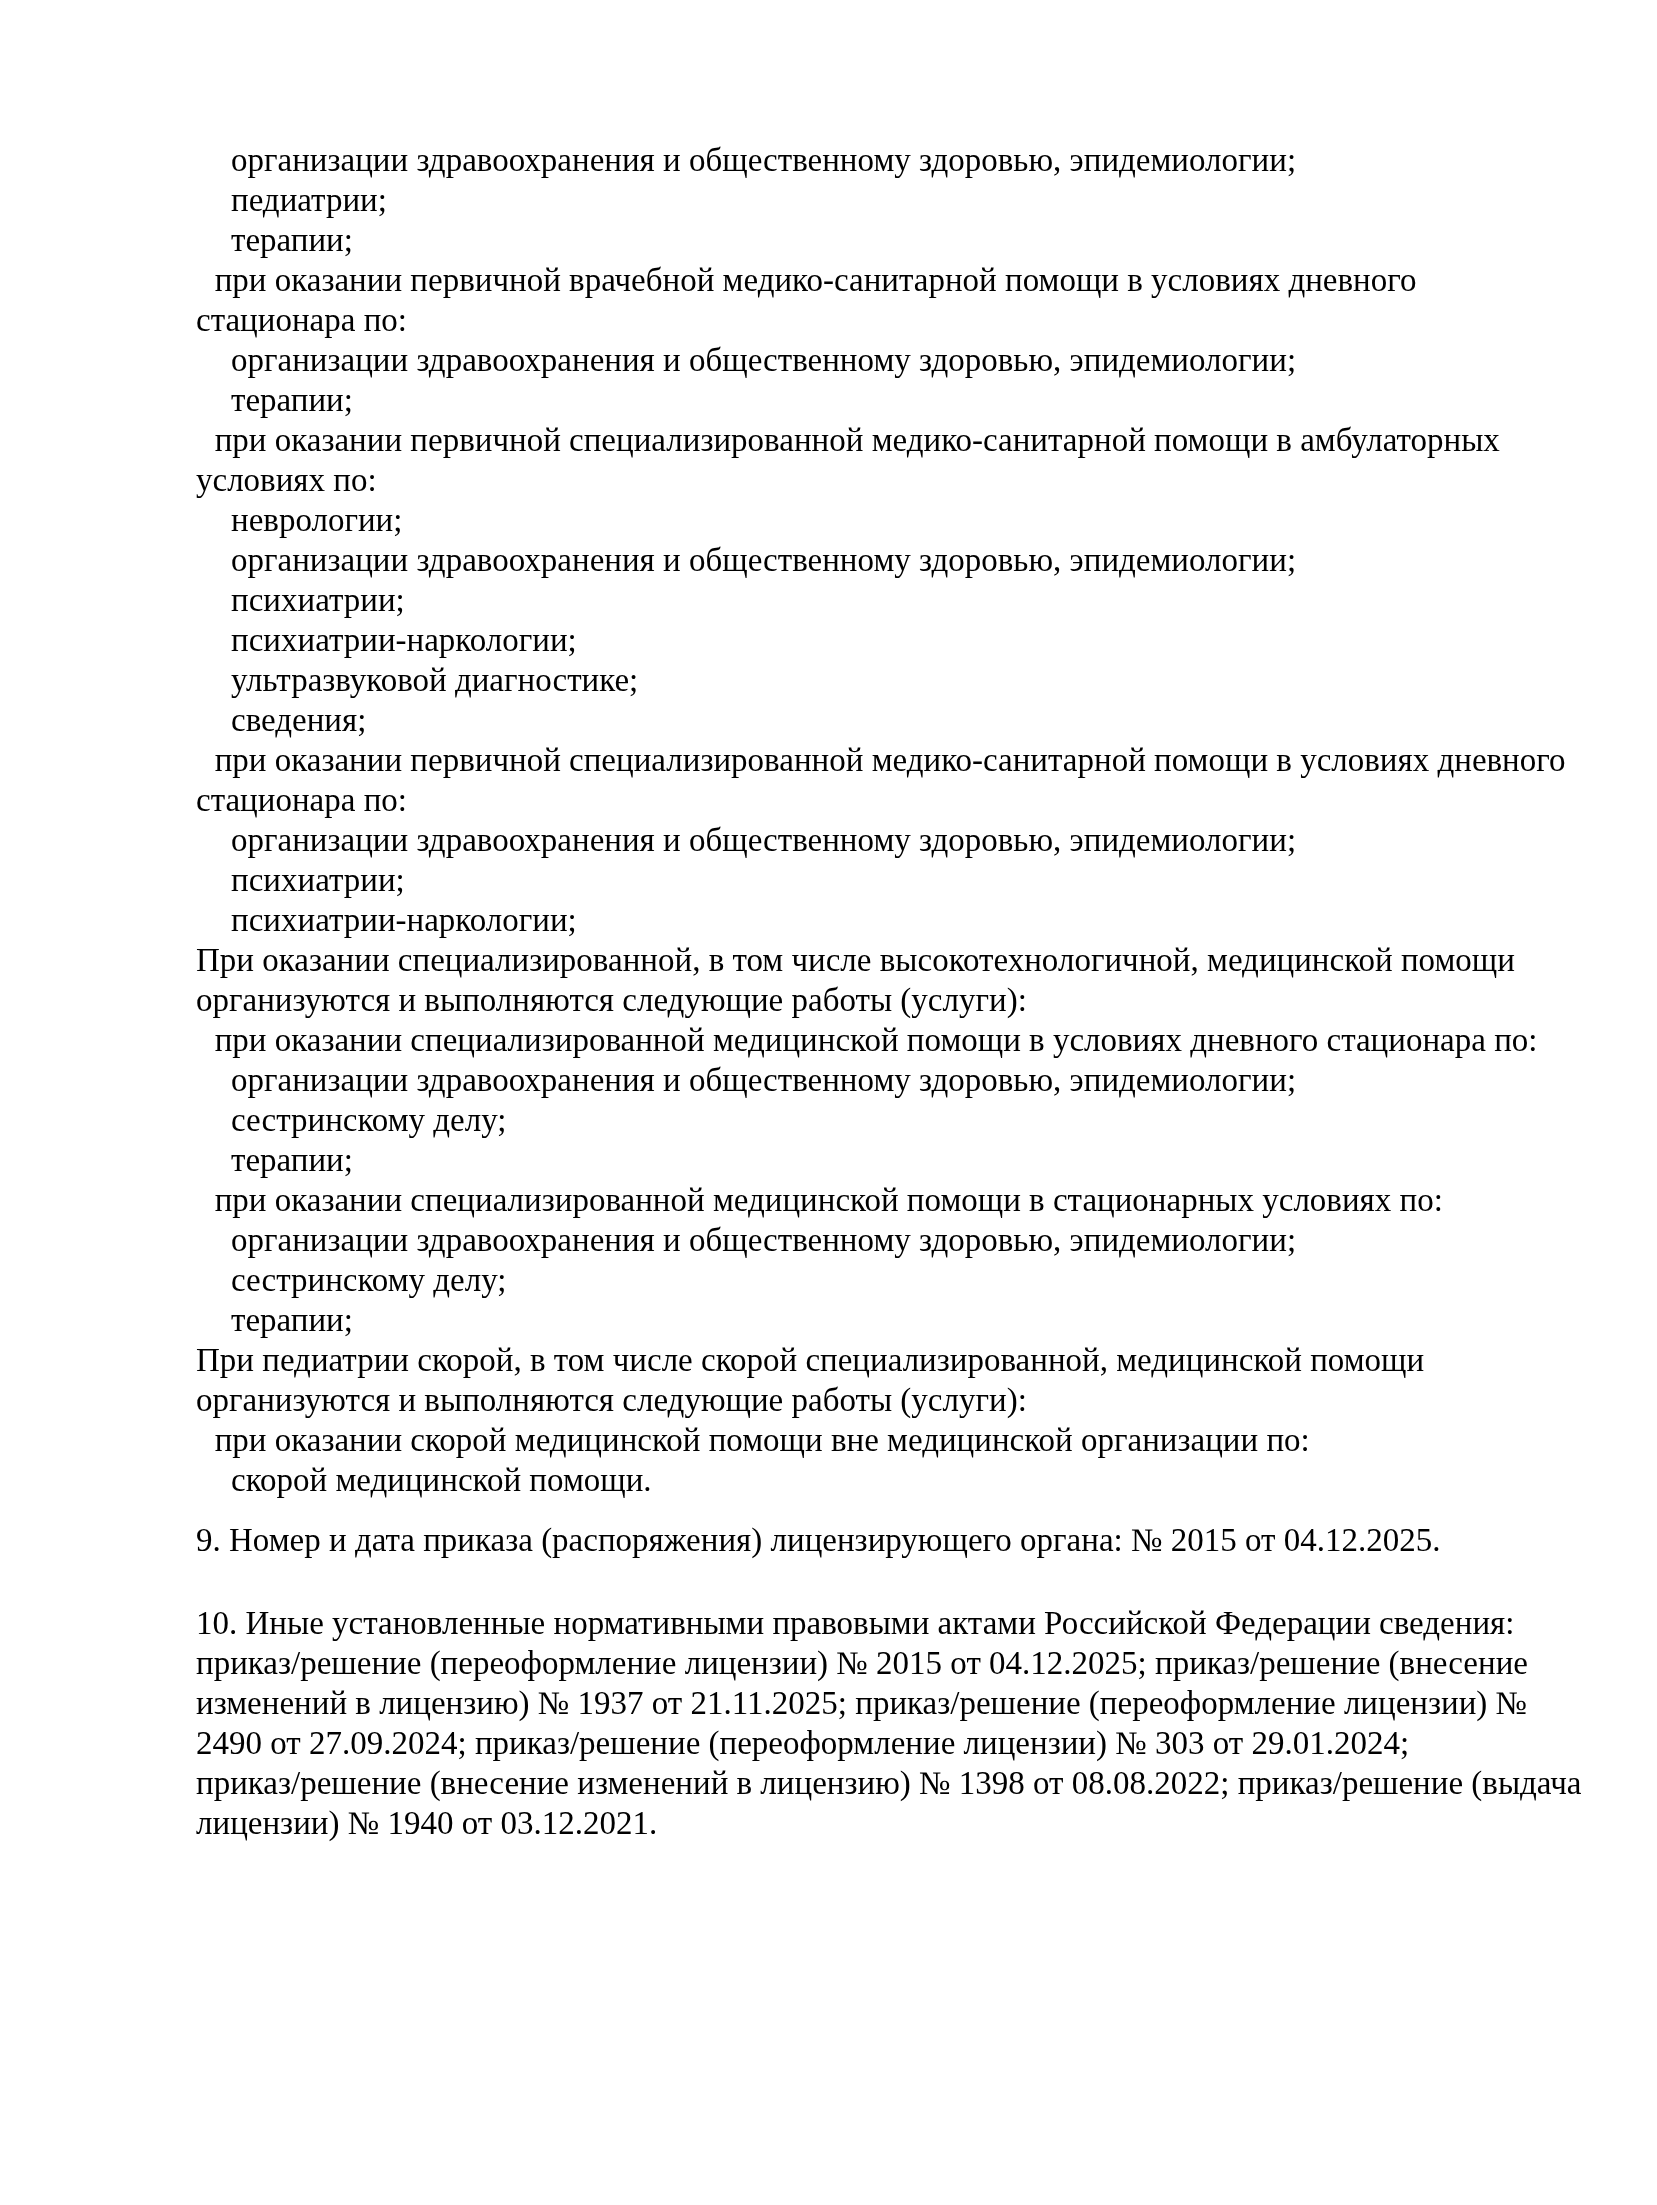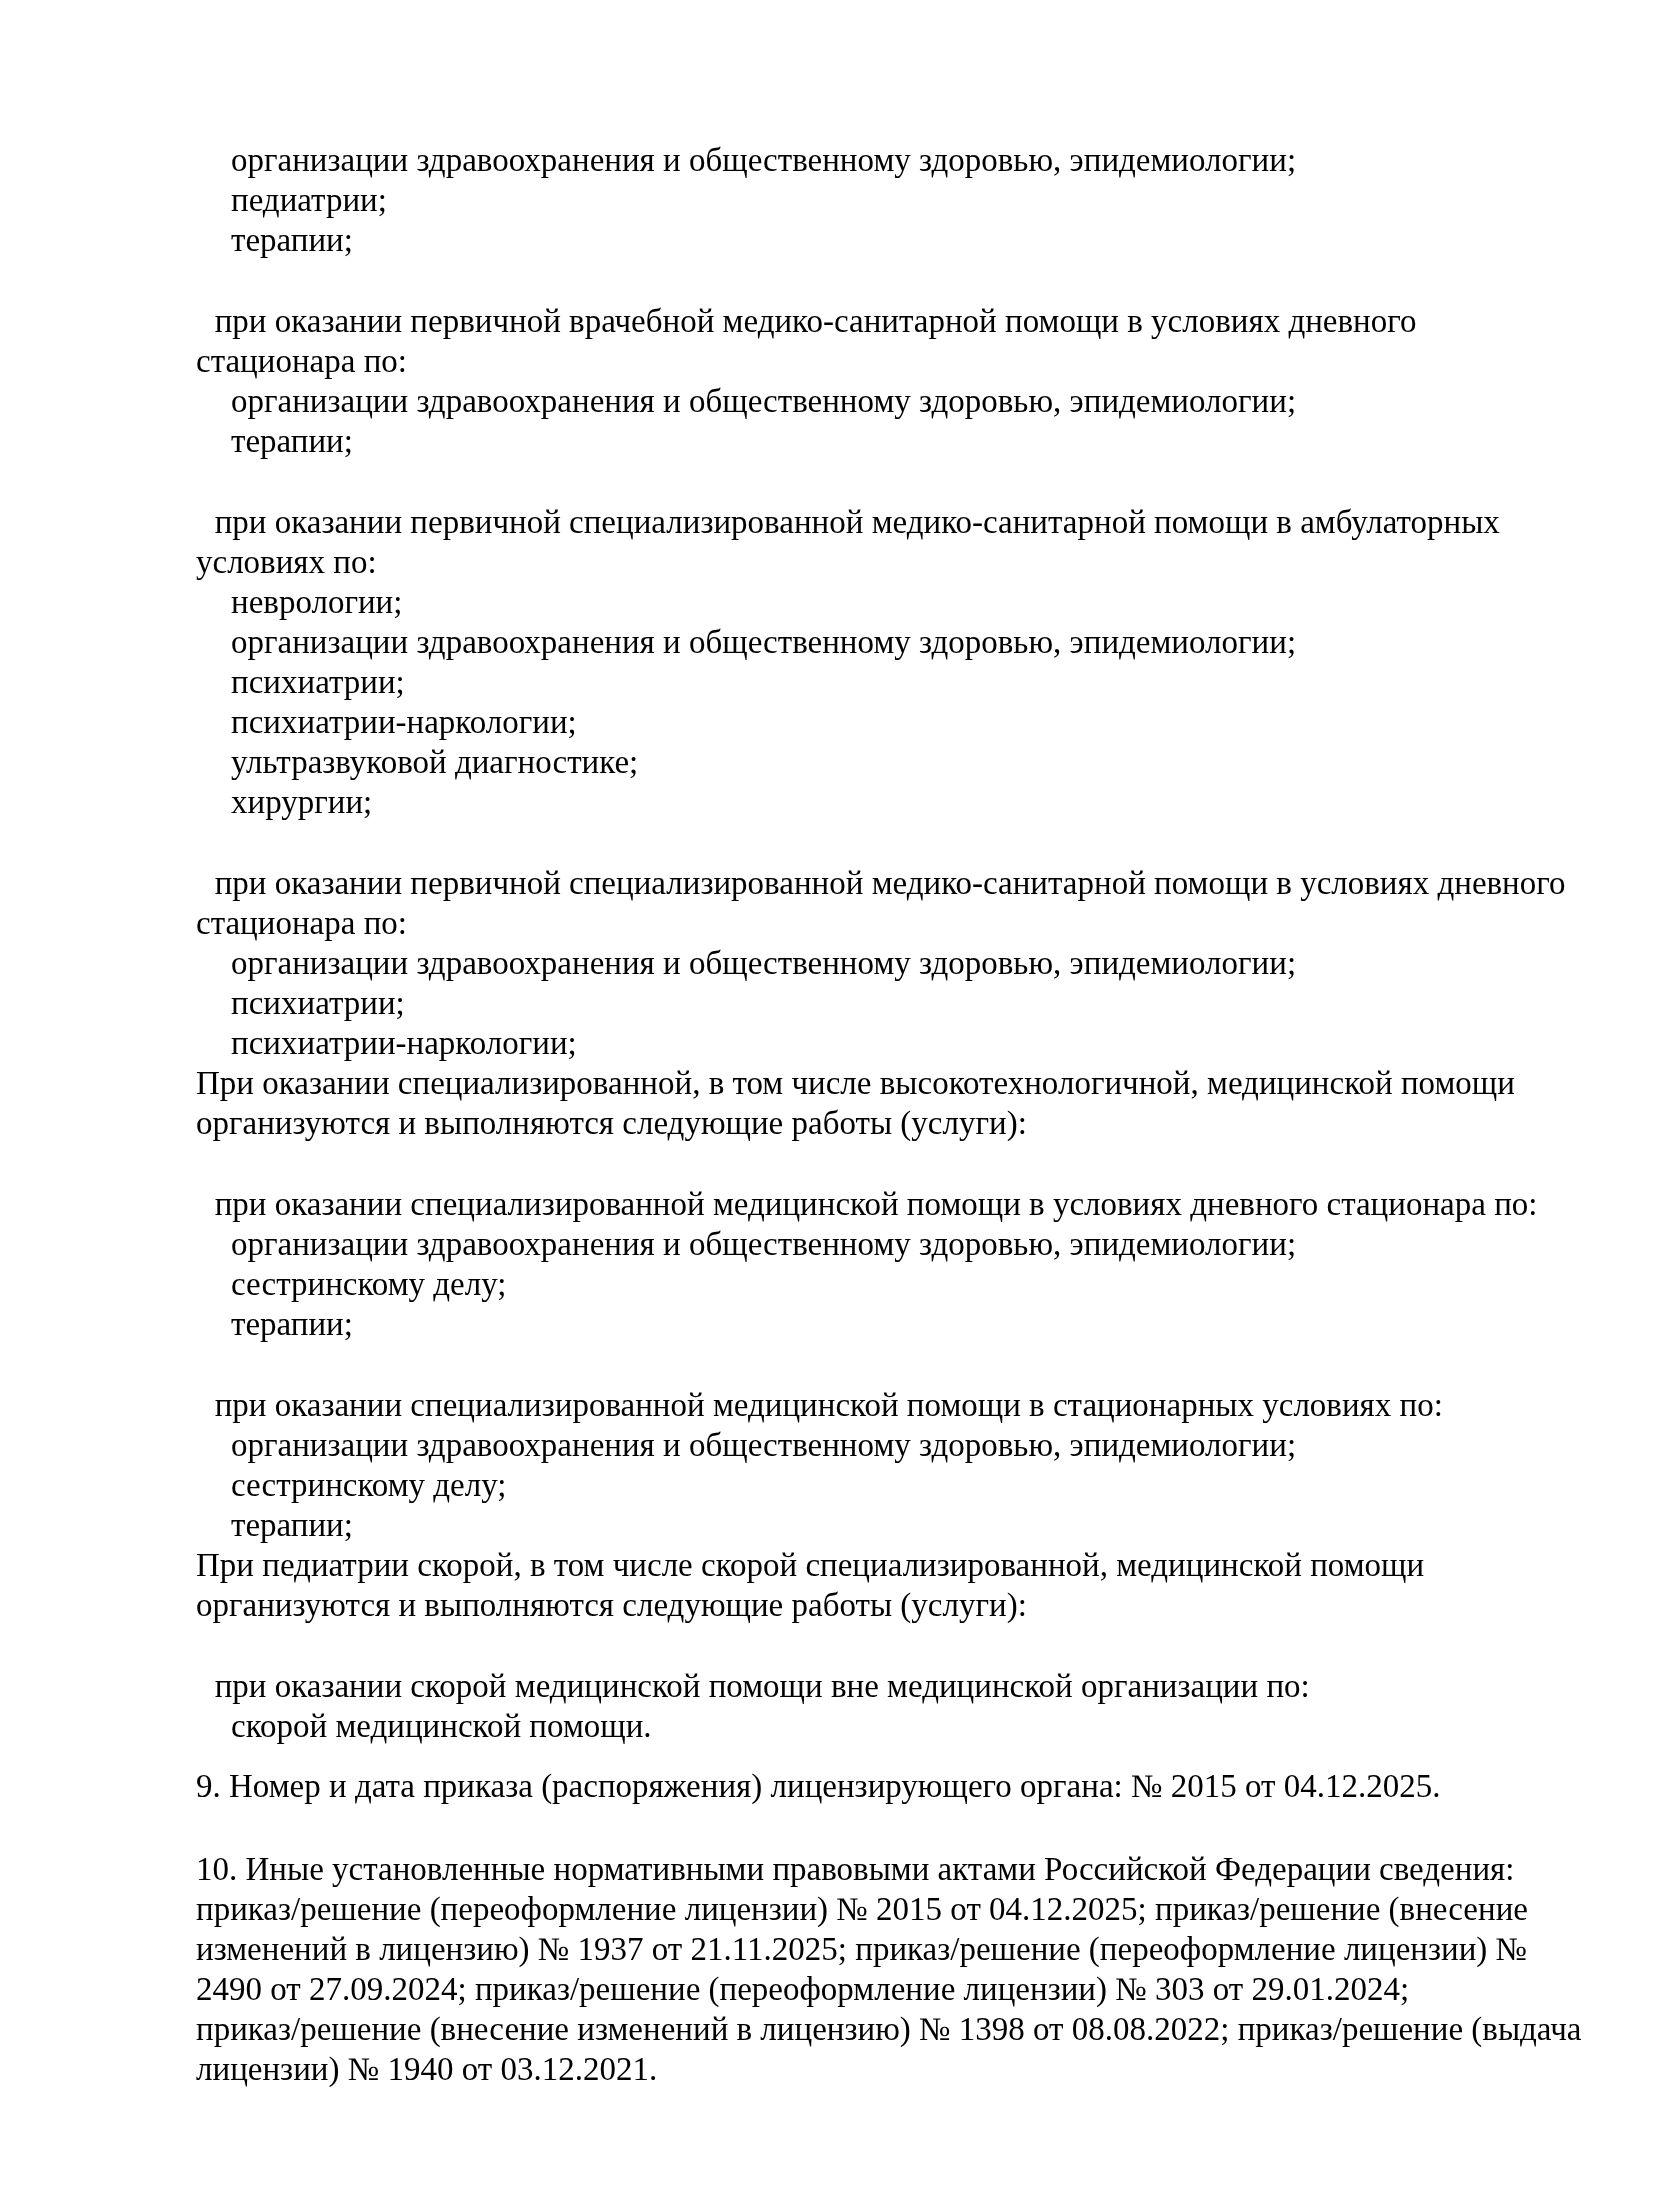--- a/index.html
+++ b/index.html
@@ -22,21 +22,21 @@
     left: 0;
     width: 1657px;
     height: 2205px;
     box-sizing: border-box;
     padding: 140px 80px 0 196px;
     overflow: hidden;
   }
   .line {
     white-space: pre;
   }
-  .indent-1 { padding-left: 18.7px; margin-top: 41px; }
+  .indent-1 { padding-left: 18.7px; }
   .indent-2 { padding-left: 35px; }
   .section-9  { margin-top: 20px; }
   .section-10 { margin-top: 43px; }
 </style>
 </head>
 <body>
 
 <div class="page">
   <div class="works-section">
       <div class="line indent-2">организации здравоохранения и общественному здоровью, эпидемиологии;</div>
@@ -46,21 +46,21 @@
       <div class="line">стационара по:</div>
       <div class="line indent-2">организации здравоохранения и общественному здоровью, эпидемиологии;</div>
       <div class="line indent-2">терапии;</div>
       <div class="line indent-1">при оказании первичной специализированной медико-санитарной помощи в амбулаторных</div>
       <div class="line">условиях по:</div>
       <div class="line indent-2">неврологии;</div>
       <div class="line indent-2">организации здравоохранения и общественному здоровью, эпидемиологии;</div>
       <div class="line indent-2">психиатрии;</div>
       <div class="line indent-2">психиатрии-наркологии;</div>
       <div class="line indent-2">ультразвуковой диагностике;</div>
-      <div class="line indent-2">хирургии;</div>
+      <div class="line indent-2">сведения;</div>
       <div class="line indent-1">при оказании первичной специализированной медико-санитарной помощи в условиях дневного</div>
       <div class="line">стационара по:</div>
       <div class="line indent-2">организации здравоохранения и общественному здоровью, эпидемиологии;</div>
       <div class="line indent-2">психиатрии;</div>
       <div class="line indent-2">психиатрии-наркологии;</div>
       <div class="line">При оказании специализированной, в том числе высокотехнологичной, медицинской помощи</div>
       <div class="line">организуются и выполняются следующие работы (услуги):</div>
       <div class="line indent-1">при оказании специализированной медицинской помощи в условиях дневного стационара по:</div>
       <div class="line indent-2">организации здравоохранения и общественному здоровью, эпидемиологии;</div>
       <div class="line indent-2">сестринскому делу;</div>

